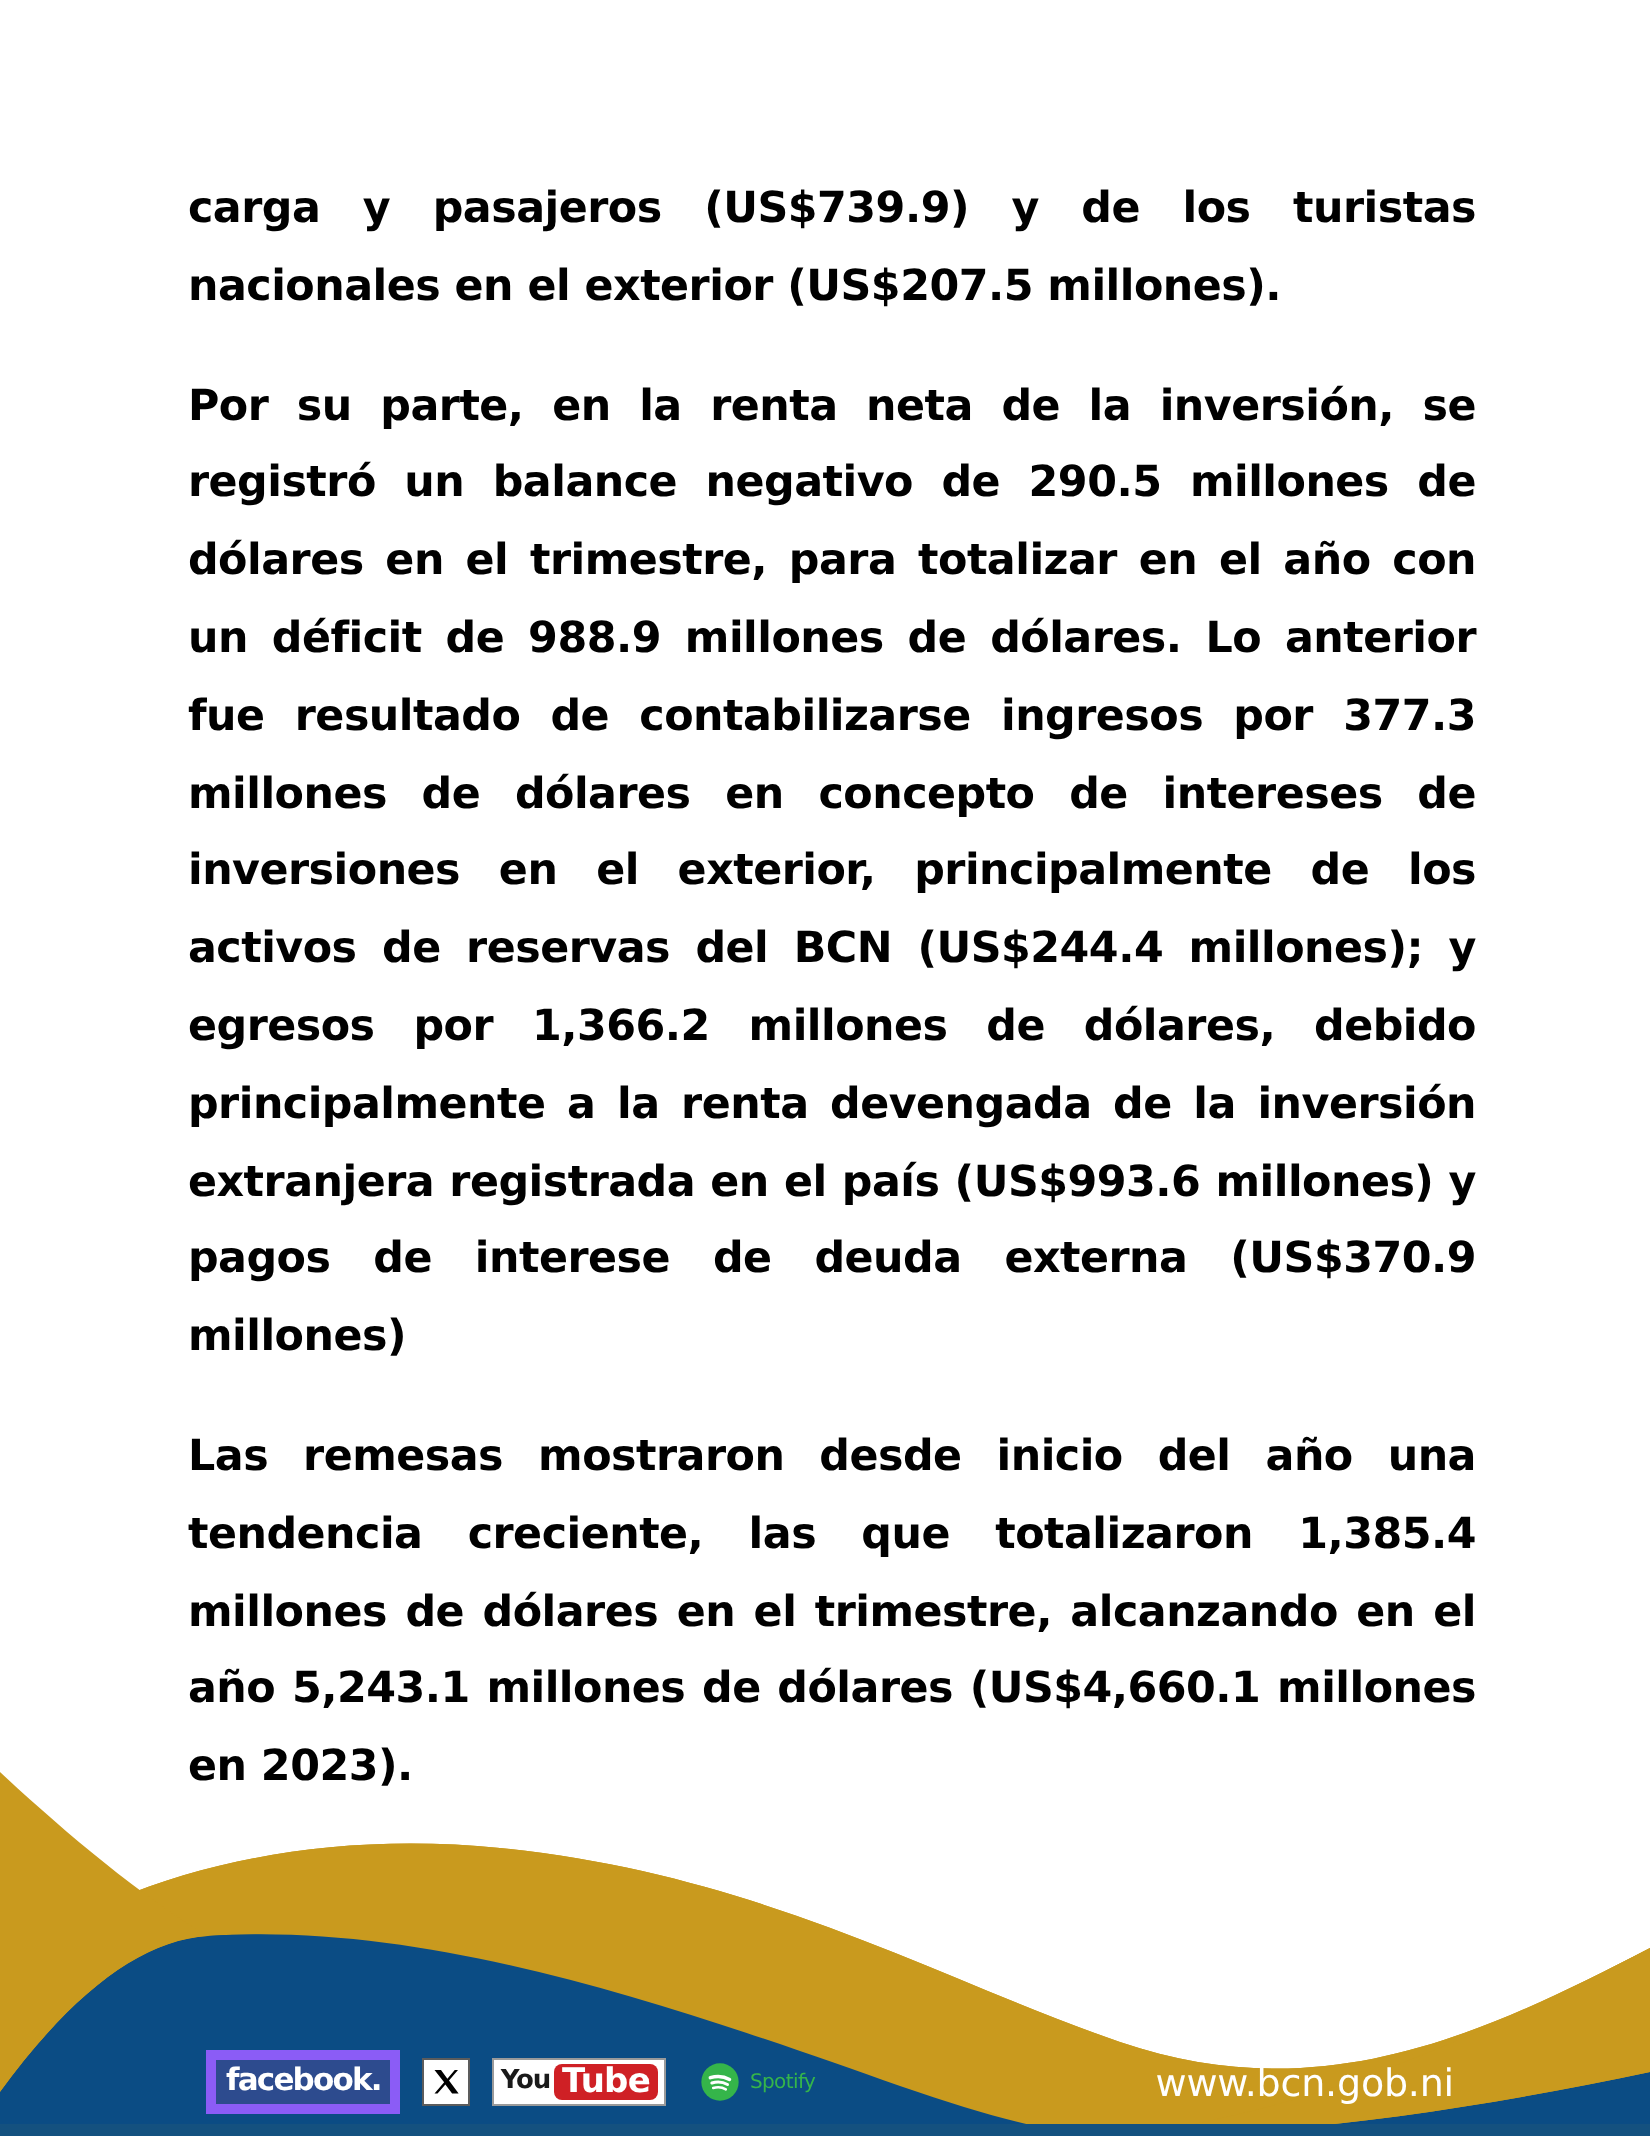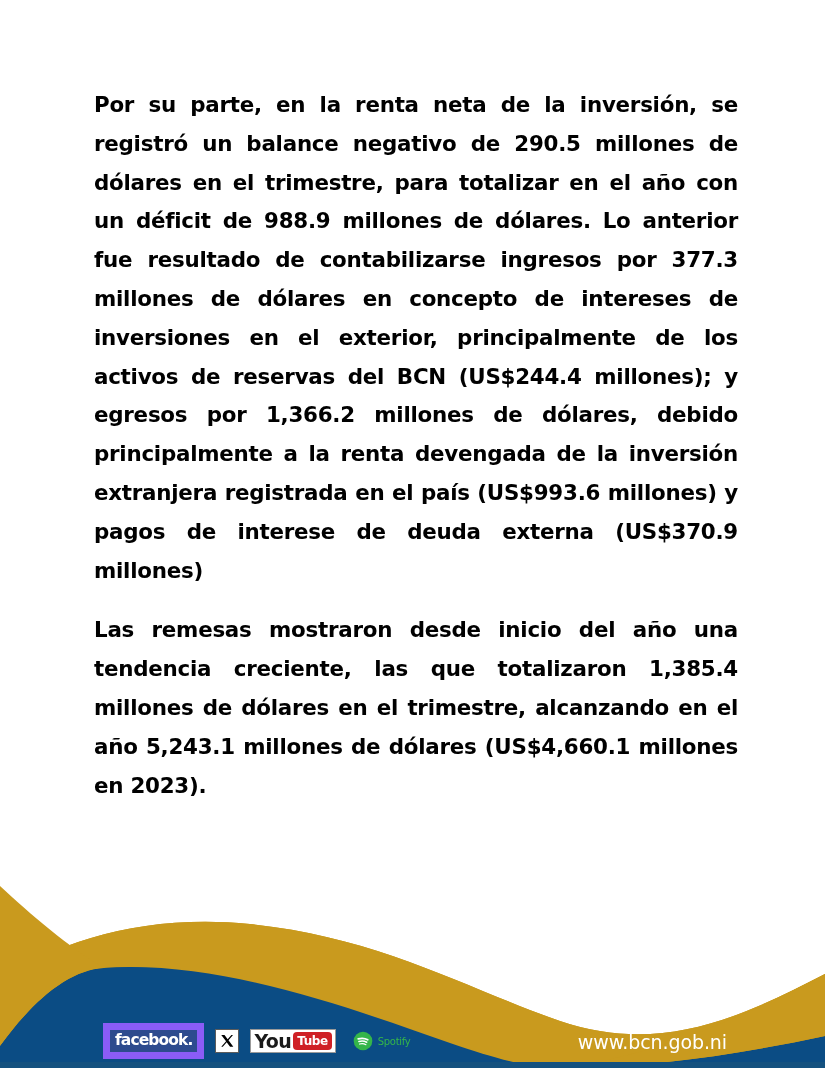--- a/index.html
+++ b/index.html
@@ -77,21 +77,21 @@
     display: flex;
     align-items: center;
     gap: 11px;
     height: 26px;
   }
 
   
   .fb-badge {
     background: #2d4b8e;
     padding: 2px 5px 3px 5px;
-    border: 7px solid #8b5cf6;
+    border: 5px solid #8b5cf6;
     display: flex;
     align-items: center;
     height: 17px;
     box-sizing: content-box;
   }
   .fb-badge .fb-text {
     color: #ffffff;
     font-family: "DejaVu Sans", sans-serif;
     font-weight: bold;
     font-size: 15.5px;
@@ -118,30 +118,30 @@
     height: 22px;
     display: flex;
     align-items: center;
     padding: 0 3px;
     gap: 2px;
   }
   .yt-badge .yt-you {
     color: #1a1a1a;
     font-family: "DejaVu Sans", sans-serif;
     font-weight: bold;
-    font-size: 19px;
+    font-size: 13px;
     letter-spacing: -0.6px;
     line-height: 14px;
   }
   .yt-badge .yt-tube {
     background: #cf2025;
     color: #ffffff;
     font-family: "DejaVu Sans", sans-serif;
     font-weight: bold;
-    font-size: 12px;
+    font-size: 17px;
     letter-spacing: -0.4px;
     line-height: 14px;
     padding: 2px 4px 2px 4px;
     border-radius: 4px;
   }
 
   
   .sp-badge {
     display: flex;
     align-items: center;
@@ -183,20 +183,21 @@
     height: 6px;
     background: #14517f;
   }
 </style>
 </head>
 <body>
 
 <div id="page">
 
   <div id="article">
+    <p class="para">carga y pasajeros (US$739.9) y de los turistas nacionales en el exterior (US$207.5 millones).</p>
     <p class="para">Por su parte, en la renta neta de la inversión, se registró un balance negativo de 290.5 millones de dólares en el trimestre, para totalizar en el año con un déficit de 988.9 millones de dólares. Lo anterior fue resultado de contabilizarse ingresos por 377.3 millones de dólares en concepto de intereses de inversiones en el exterior, principalmente de los activos de reservas del BCN (US$244.4 millones); y egresos por 1,366.2 millones de dólares, debido principalmente a la renta devengada de la inversión extranjera registrada en el país (US$993.6 millones) y pagos de interese de deuda externa (US$370.9 millones)</p>
     <p class="para last-line-left">Las remesas mostraron desde inicio del año una tendencia creciente, las que totalizaron 1,385.4 millones de dólares en el trimestre, alcanzando en el año 5,243.1 millones de dólares (US$4,660.1 millones en 2023).</p>
   </div>
 
   <div id="footer-graphic">
     <svg viewBox="0 0 825 190" preserveAspectRatio="none" xmlns="http://www.w3.org/2000/svg">
 
       <path d="M0,8 C0,8 0,8 0,8
                L0,104
                C60,60 150,36 250,46

